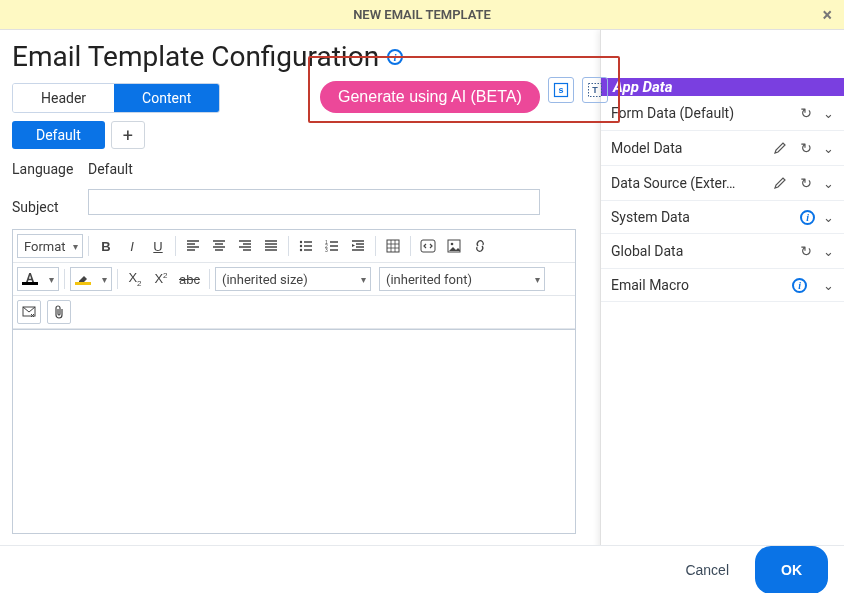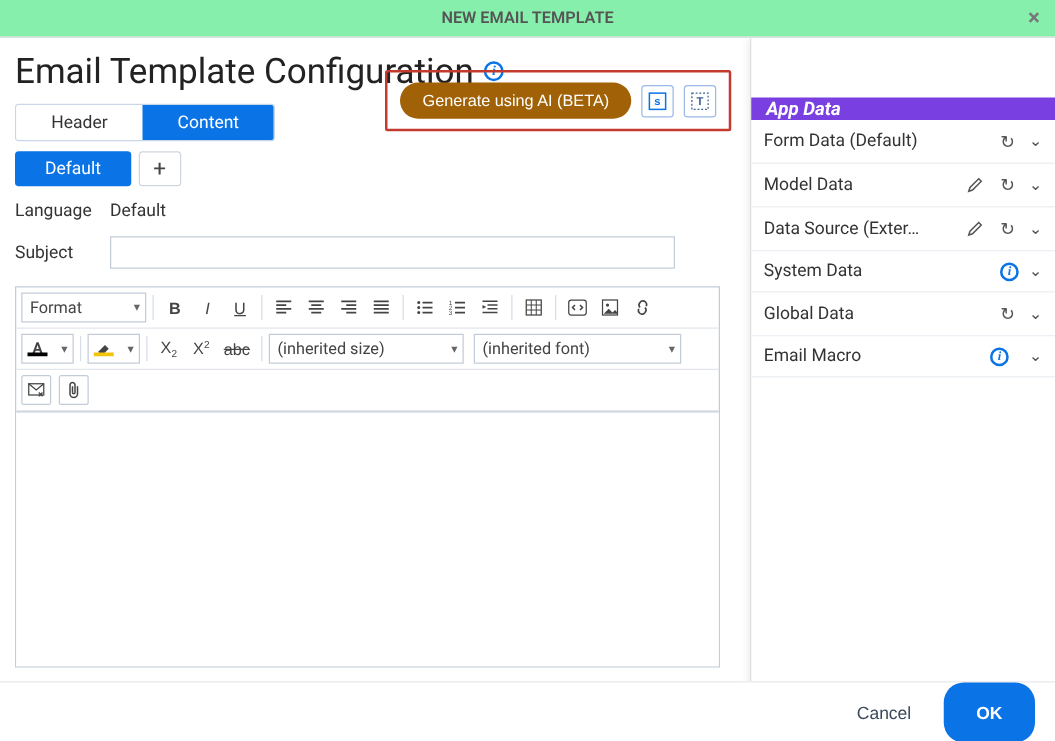--- a/index.html
+++ b/index.html
@@ -9,21 +9,21 @@
     font-size: 14px;
     color: #333;
     background: #fff;
     width: 844px;
     height: 593px;
     overflow: hidden;
     position: relative;
   }
   .modal-header {
     height: 30px;
-    background: #86efac;
+    background: #fef9c3;
     border-bottom: 1px solid #e0e0e0;
     display: flex;
     align-items: center;
     justify-content: center;
     position: relative;
     font-size: 13px;
     font-weight: 600;
     color: #555;
   }
   .modal-header .close {
@@ -79,27 +79,28 @@
     left: 308px;
     border: 2px solid #c33b2e;
     padding: 8px 10px;
     display: flex;
     align-items: center;
     gap: 8px;
     border-radius: 2px;
     z-index: 5;
   }
   .ai-btn {
-    background: #a16207;
+    background: #ec4899;
     color: #fff;
     border: none;
     border-radius: 18px;
     padding: 7px 18px;
-    font-size: 13px;
-    cursor: pointer;
+    font-size: 16px;
+    cursor: pointer;
+    margin-top: 15px;
   }
   .icon-square {
     width: 26px; height: 26px;
     border: 1px solid #9ab9e6;
     border-radius: 3px;
     display: inline-flex;
     align-items: center; justify-content: center;
     font-size: 13px;
     color: #0a73e6;
     font-weight: 600;
@@ -140,21 +141,21 @@
   }
   .addtab {
     width: 34px;
     border: 1px solid #cfd6de;
     border-radius: 3px;
     display: flex; align-items: center; justify-content: center;
     font-size: 18px; color: #444; cursor: pointer;
   }
   .form-row {
     display: flex;
-    align-items: center;
+    align-items: flex-end;
     margin-top: 12px;
     gap: 10px;
     font-size: 14px;
     color: #333;
   }
   .form-row label { min-width: 66px; }
   .form-row .static { color: #333; }
   .subject-input {
     flex: 1;
     max-width: 452px;
@@ -323,21 +324,21 @@
       <label>Language</label>
       <span class="static">Default</span>
     </div>
     <div class="form-row">
       <label>Subject</label>
       <input class="subject-input" type="text" value="" style="">
     </div>
 
     <div class="editor">
       <div class="toolbar-row">
-        <span class="tcombo" style="width:100px">Format</span>
+        <span class="tcombo" style="width:66px">Format</span>
         <span class="tsep"></span>
         <button class="tbtn">
             <b>B</b>
           </button>
         <button class="tbtn">
             <i>I</i>
           </button>
         <button class="tbtn">
             <u>U</u>
           </button>

